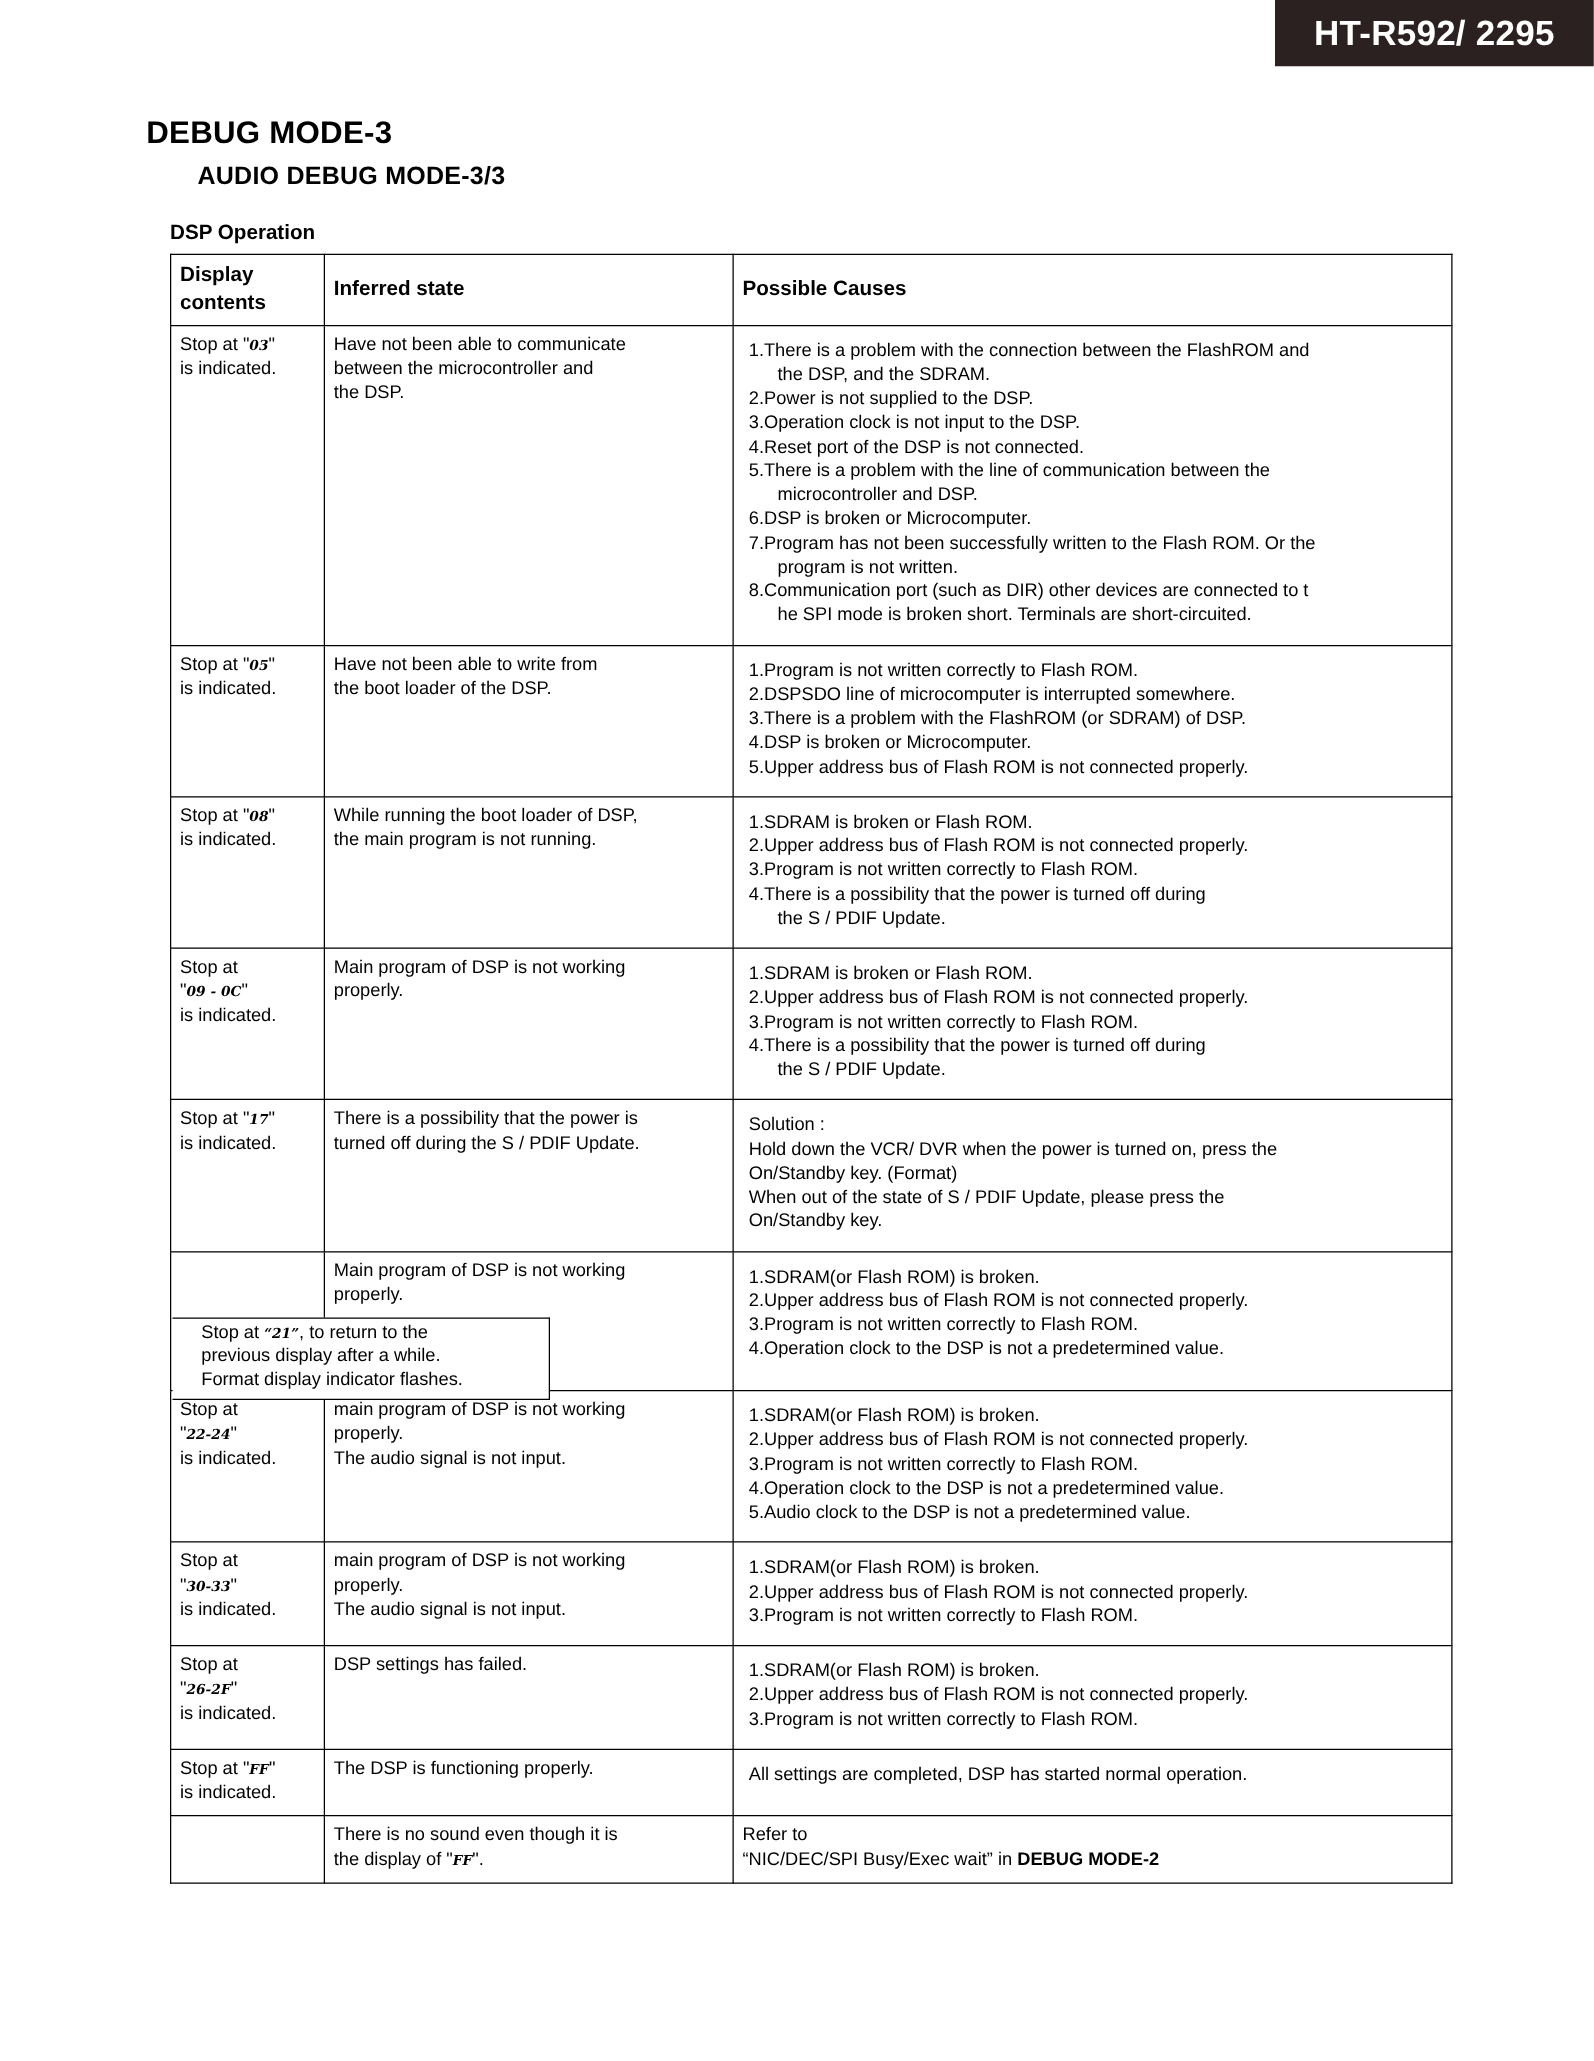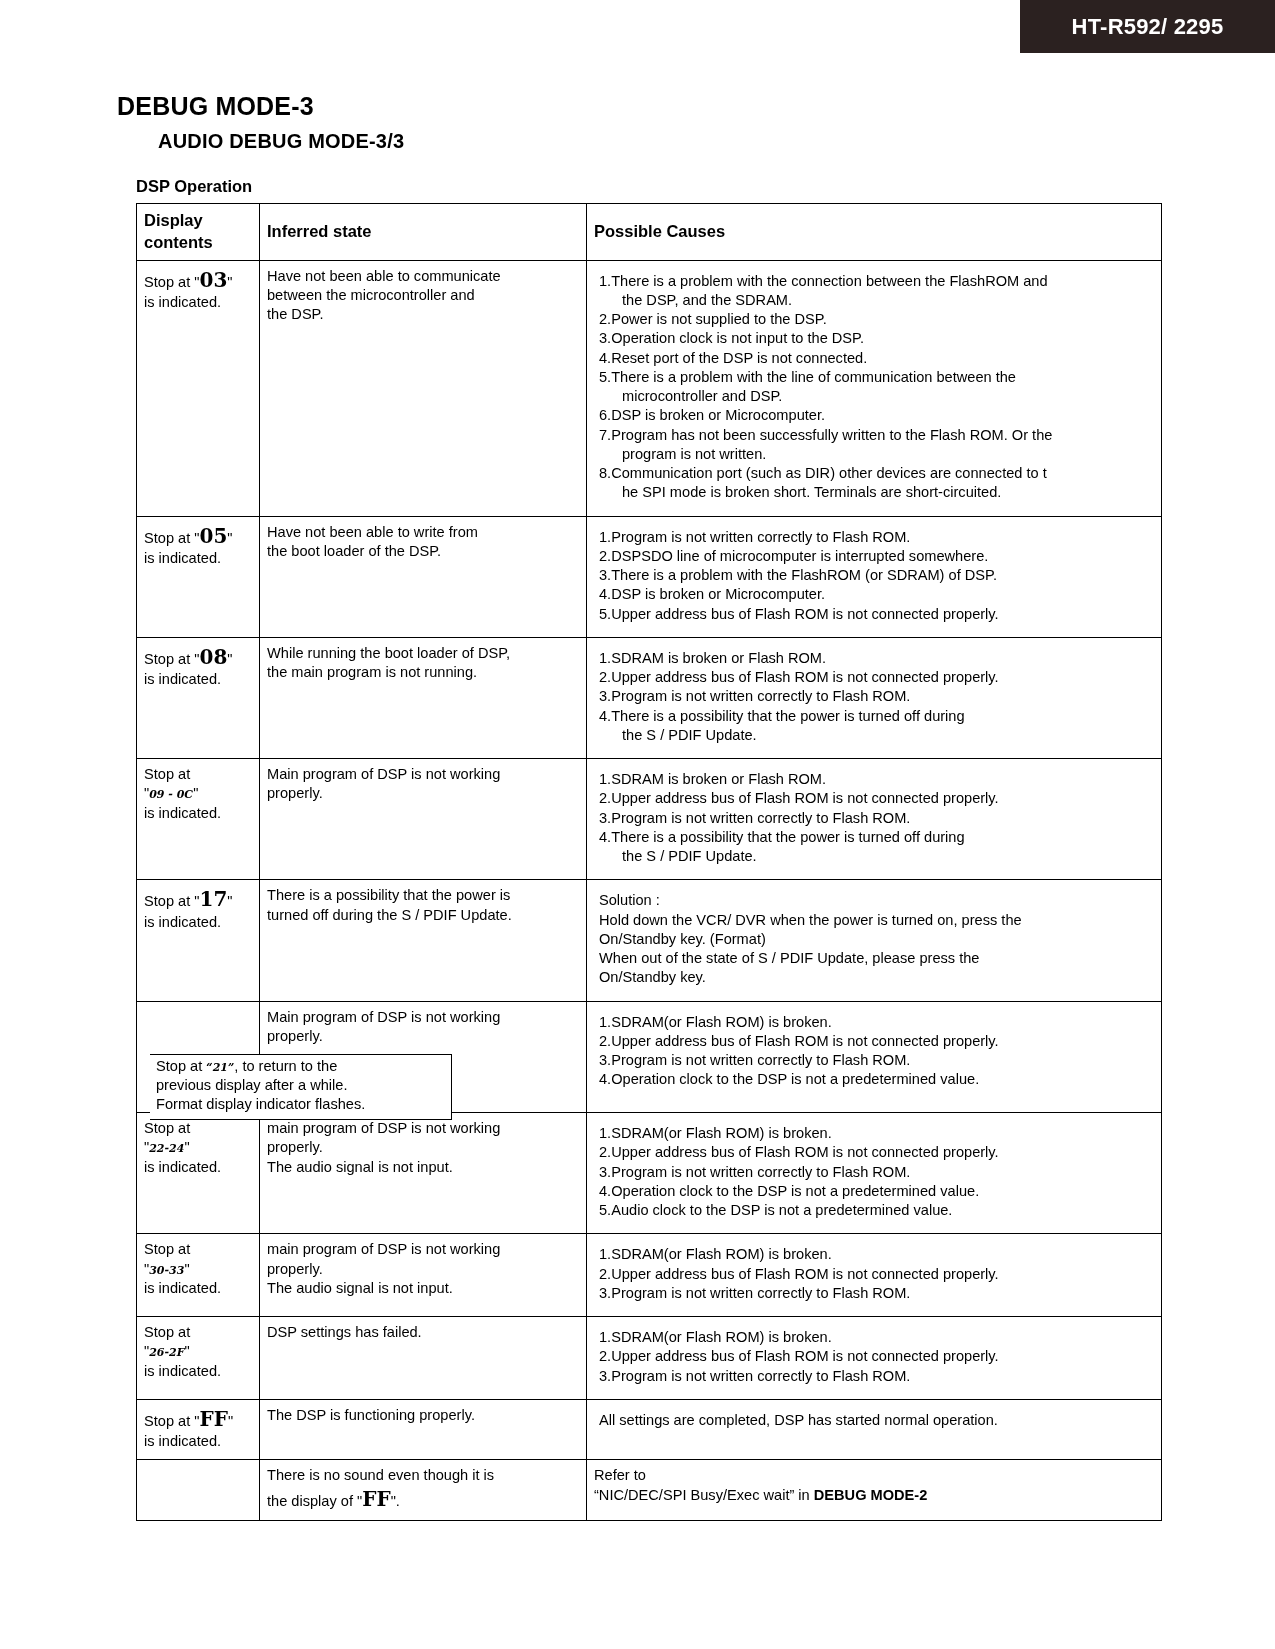--- a/index.html
+++ b/index.html
@@ -16,21 +16,21 @@
     overflow: hidden;
   }
   .banner {
     position: absolute;
     top: 0;
     right: 0;
     width: 255px;
     height: 53px;
     background: #2b2120;
     color: #ffffff;
-    font-size: 22px;
+    font-size: 28px;
     font-weight: bold;
     display: flex;
     align-items: center;
     justify-content: center;
     letter-spacing: 0.2px;
   }
   .title-1 {
     position: absolute;
     left: 117px;
     top: 92px;
@@ -85,22 +85,23 @@
     font-size: 15px;
     line-height: 1.2;
   }
   th.c2 { padding-left: 11px; }
   th.c3 { padding-left: 13px; }
   td.c2 { padding-left: 11px; }
   td.c3 { padding-left: 13px; }
 
   .code {
     font-family: "DejaVu Serif", serif;
-    font-weight: bold;
-    font-size: 20px;
+    font-style: italic;
+    font-weight: bold;
+    font-size: 11px;
     text-align: right;
   }
   .code-lg {
     font-family: "DejaVu Serif", serif;
     font-style: italic;
     font-weight: bold;
     font-size: 11px;
   }
   .causes { margin: 5px; padding: 0; list-style: none; }
   .causes li {
@@ -116,27 +117,27 @@
   .plain-line { display: block; }
 
   
   td.row21-c1 {
     position: relative;
     padding: 0;
     overflow: visible;
   }
   .r21-wrap {
     position: absolute;
-    left: 13px;
+    left: 1px;
     top: 52px;
     width: 302px;
     border: 1.5px solid #000000;
     border-left: none;
     background: #ffffff;
-    padding: 2px 4px 4px 6px;
+    padding: 2px 4px 4px 23px;
     box-sizing: border-box;
     font-size: 14.6px;
     line-height: 1.33;
     z-index: 5;
   }
   td.row21-c2 { position: relative; }
   .bold-ref { font-weight: bold; }
 </style>
 </head>
 <body>

